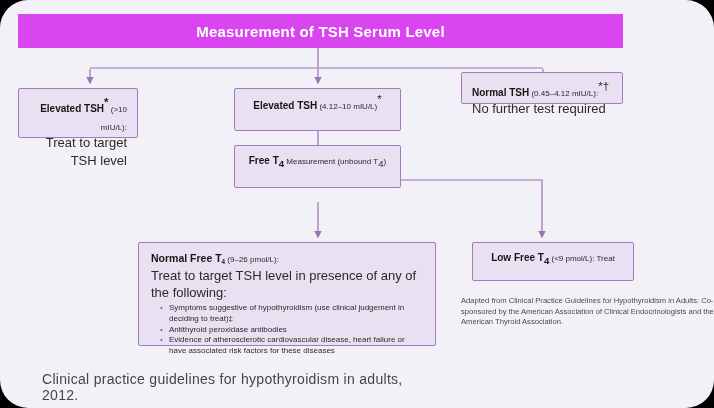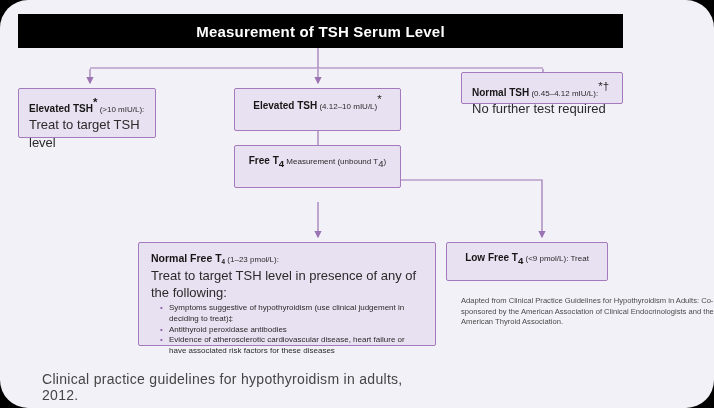--- a/index.html
+++ b/index.html
@@ -3,21 +3,21 @@
 <meta charset="utf-8">
 <style>
   html,body { margin:0; padding:0; background:#000; }
   .canvas {
     position:relative; width:714px; height:408px;
     background:#f3f1f8; border-radius:28px; overflow:hidden;
     font-family:"Liberation Sans", sans-serif;
   }
   .header {
     position:absolute; left:18px; top:14px; width:605px; height:34px;
-    background:#000000; color:#ffffff;
+    background:#d946ef; color:#ffffff;
     display:flex; align-items:center; justify-content:center;
     font-weight:bold; font-size:15px; letter-spacing:.2px;
   }
   svg.connectors { position:absolute; left:0; top:0; pointer-events:none; }
   .nodebox {
     position:absolute; background:#e8e1f1; border:1.4px solid #a47abc;
     border-radius:2px; box-sizing:border-box; color:#2a2a2a;
   }
   .centerbox { display:flex; justify-content:center; text-align:center; padding:4px 8px; }
   .padbox { padding:7px 10px; }
@@ -32,26 +32,26 @@
   .bullet::before { content:"•"; position:absolute; left:1px; top:0; color:#8a5ba5; }
   .footnote {
     position:absolute; left:461px; top:296px; width:258px;
     font-size:7.6px; line-height:1.4; color:#4a4a4a;
   }
   .caption {
     position:absolute; left:42px; top:371px; width:400px;
     font-size:14px; color:#454545; letter-spacing:.3px; font-weight:400;
   }
   
-  #n-high  { left:18px;  top:88px;  width:138px; height:50px; }
+  #n-high  { left:18px;  top:88px;  width:120px; height:50px;text-align:right; }
   #n-mid   { left:234px; top:88px;  width:167px; height:43px; }
   #n-norm  { left:461px; top:72px;  width:162px; height:32px; }
   #n-ft4   { left:234px; top:145px; width:167px; height:43px; }
   #n-nft4  { left:138px; top:242px; width:298px; height:104px; }
-  #n-lft4  { left:446px; top:242px; width:162px; height:39px; }
+  #n-lft4  { left:472px; top:242px; width:162px; height:39px; }
 </style>
 </head>
 <body>
 
 <div class="canvas">
 
   <div class="header">
     <span>Measurement of TSH Serum Level</span>
   </div>
 
@@ -94,21 +94,21 @@
   </div>
 
   <div id="n-ft4" class="nodebox centerbox">
     <div>
       <span class="bt">Free T</span><span class="bt sb">4</span><span class="rng"> Measurement (unbound T</span><span class="rng sb">4</span><span class="rng">)</span>
     </div>
   </div>
 
   <div id="n-nft4" class="nodebox" style="padding:9px 12px;">
     <div class="bigtitle">
-      <span>Normal Free T</span><span class="sb">4</span><span class="rng" style="font-weight:normal;"> (1–23 pmol/L):</span>
+      <span>Normal Free T</span><span class="sb">4</span><span class="rng" style="font-weight:normal;"> (9–26 pmol/L):</span>
     </div>
     <div class="bodytext">Treat to target TSH level in presence of any of the following:</div>
     <div class="bullets">
       <div class="bullet">Symptoms suggestive of hypothyroidism (use clinical judgement in deciding to treat)‡</div>
       <div class="bullet">Antithyroid peroxidase antibodies</div>
       <div class="bullet">Evidence of atherosclerotic cardiovascular disease, heart failure or have associated risk factors for these diseases</div>
     </div>
   </div>
 
   <div id="n-lft4" class="nodebox centerbox">

